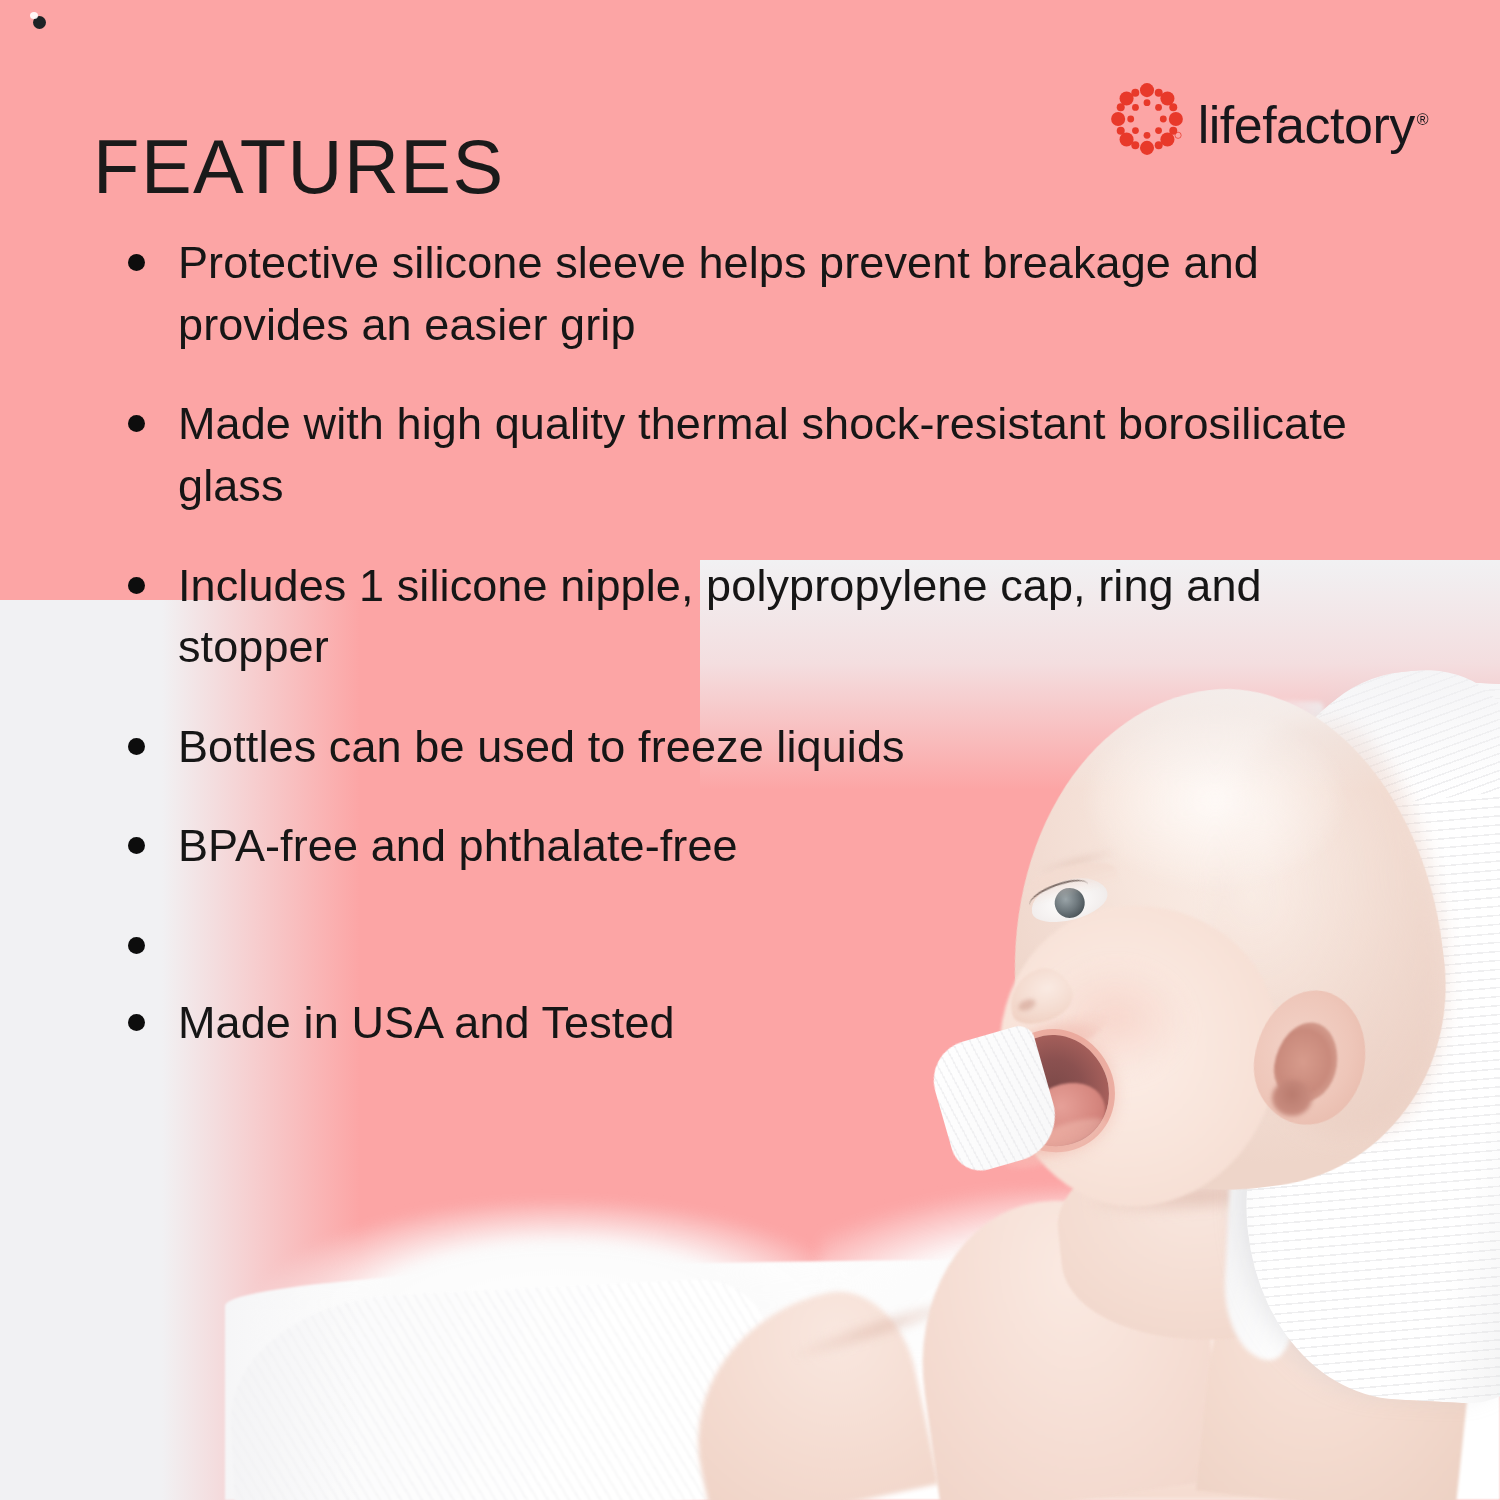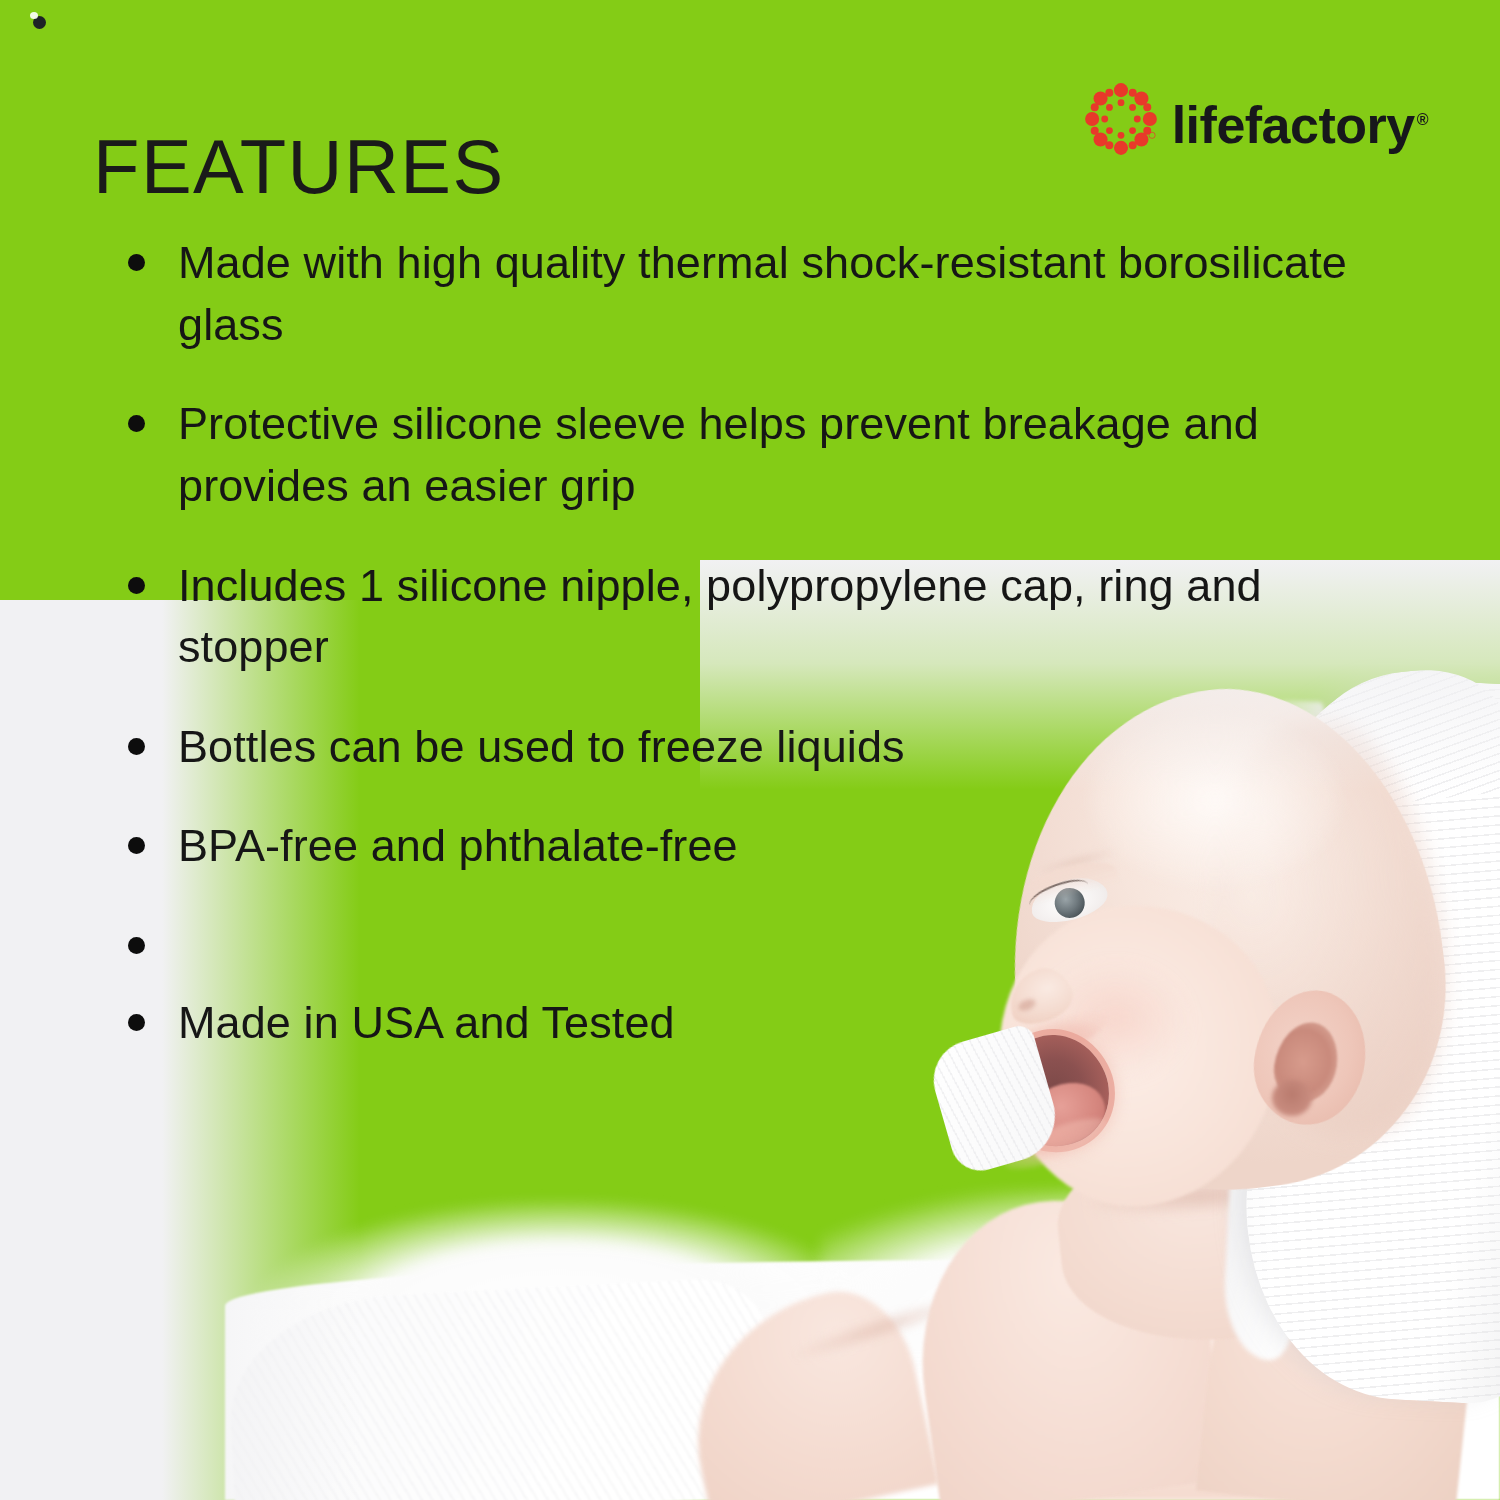--- a/index.html
+++ b/index.html
@@ -10,21 +10,21 @@
     width: 1500px;
     height: 1500px;
     overflow: hidden;
     font-family: "Liberation Sans", sans-serif;
   }
 
   #page {
     position: relative;
     width: 1500px;
     height: 1500px;
-    background: #84cc16;
+    background: #fca5a5;
     overflow: hidden;
   }
 
   
   .photo-layer {
     position: absolute;
     inset: 0;
     z-index: 0;
     pointer-events: none;
   }
@@ -509,21 +509,21 @@
     align-items: center;
     gap: 14px;
   }
   .brand-mark {
     width: 74px;
     height: 74px;
     flex: 0 0 auto;
   }
   .brand-wordmark {
     font-size: 52px;
-    font-weight: 700;
+    font-weight: 400;
     letter-spacing: -0.5px;
     color: #17171b;
     line-height: 1;
     position: relative;
     margin-top: 12px;
   }
   .brand-reg {
     font-size: 16px;
     vertical-align: super;
     color: #17171b;
@@ -658,25 +658,25 @@
         <circle cx="92" cy="72" r="4.2" fill="none" stroke="#e8392a" stroke-width="1"></circle>
       </svg>
       <div class="brand-wordmark">
         <span>lifefactory</span><span class="brand-reg">®</span>
       </div>
     </div>
 
     <ul class="feature-list">
       <li class="feature-item">
         <span class="feature-bullet"></span>
-        <span class="feature-text">Made with high quality thermal shock-resistant borosilicate glass</span>
+        <span class="feature-text">Protective silicone sleeve helps prevent breakage and provides an easier grip</span>
       </li>
       <li class="feature-item">
         <span class="feature-bullet"></span>
-        <span class="feature-text">Protective silicone sleeve helps prevent breakage and provides an easier grip</span>
+        <span class="feature-text">Made with high quality thermal shock-resistant borosilicate glass</span>
       </li>
       <li class="feature-item">
         <span class="feature-bullet"></span>
         <span class="feature-text">Includes 1 silicone nipple, polypropylene cap, ring and stopper</span>
       </li>
       <li class="feature-item">
         <span class="feature-bullet"></span>
         <span class="feature-text">Bottles can be used to freeze liquids</span>
       </li>
       <li class="feature-item">

